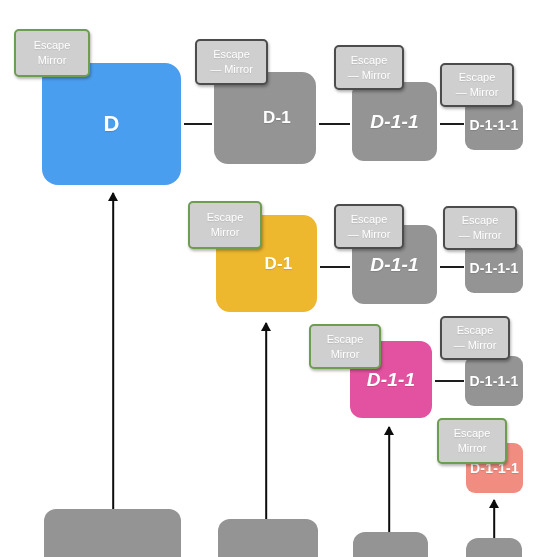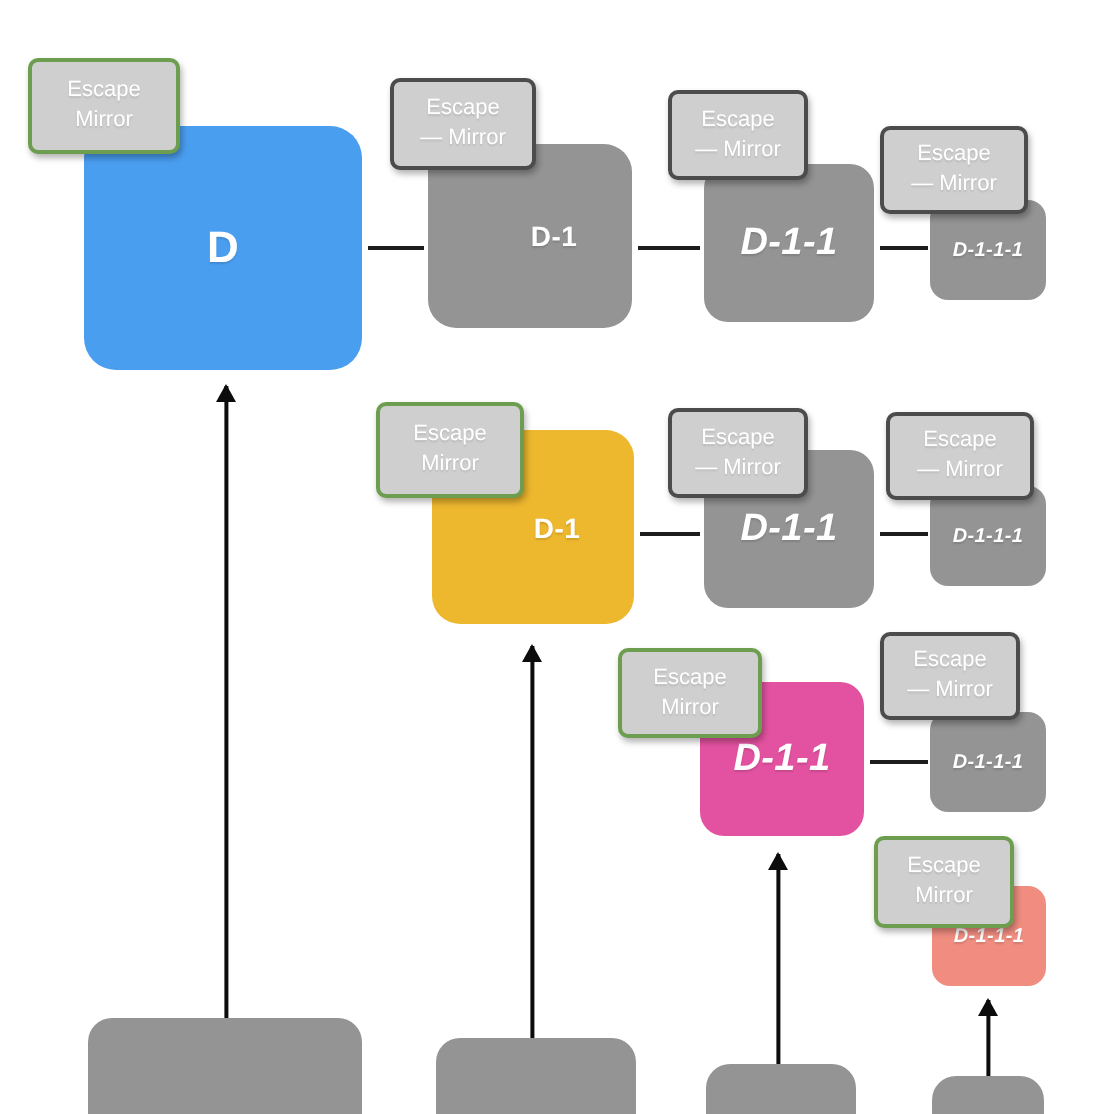--- a/index.html
+++ b/index.html
@@ -32,23 +32,23 @@
     text-shadow: 0 1px 1px rgba(0,0,0,0.13);
     user-select: none;
   }
   .node.gray      { background: #949494; }
   .node.blue      { background: #4a9ef0; }
   .node.amber     { background: #edb72e; }
   .node.pink      { background: #e352a0; }
   .node.salmon    { background: #f08d80; }
 
   .node.lvl0 { font-size: 22px; border-radius: 16px; }
-  .node.lvl1 { font-size: 14px; border-radius: 14px; padding-left: 24px; }
+  .node.lvl1 { font-size: 17px; border-radius: 14px; padding-left: 24px; }
   .node.lvl2 { font-size: 19px; border-radius: 12px; font-style: italic; }
-  .node.lvl3 { font-size: 10px; border-radius: 9px; font-style: italic;  }
+  .node.lvl3 { font-size: 14px; border-radius: 9px;  }
 
   
   .stub {
     position: absolute;
     background: #949494;
     border-radius: 12px 12px 0 0;
   }
 
   
   .mirror {

